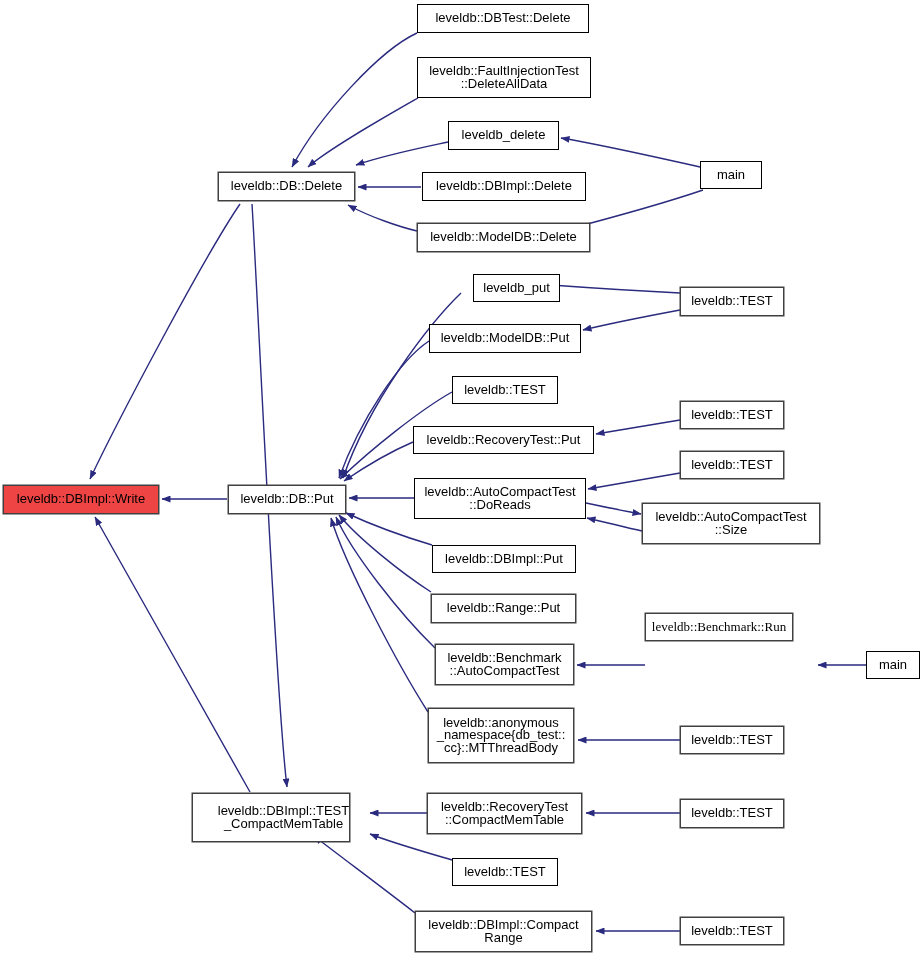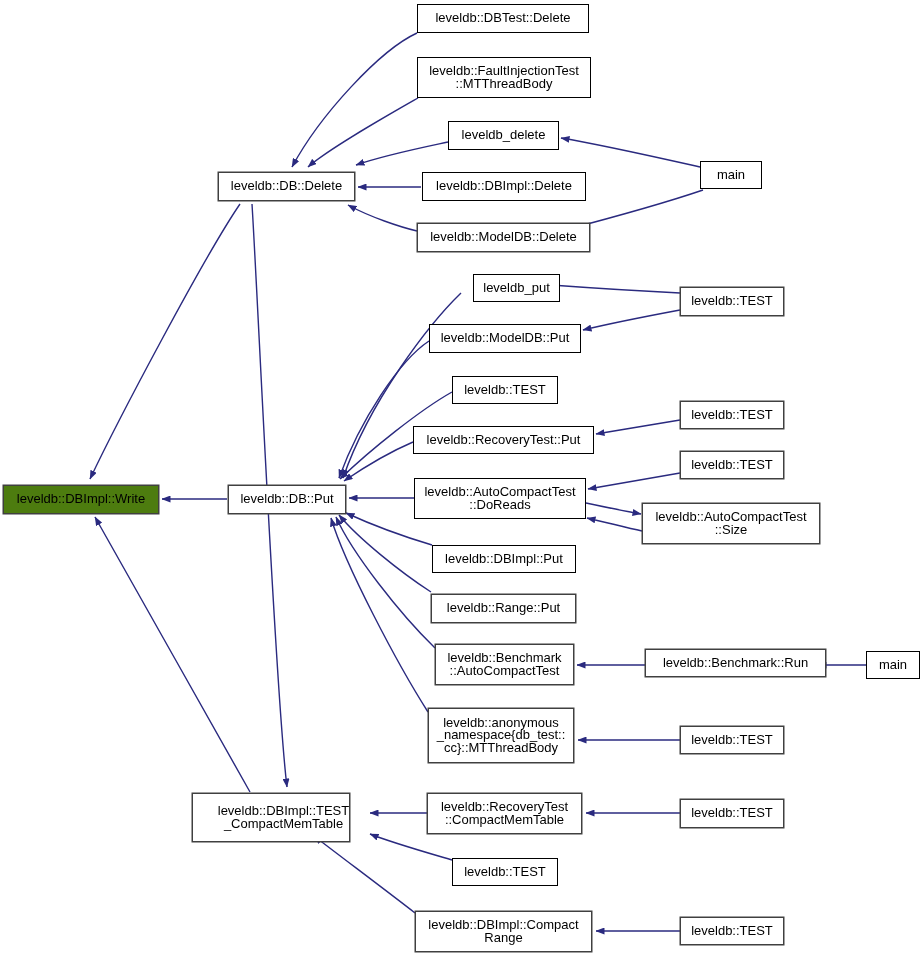--- a/index.html
+++ b/index.html
@@ -38,21 +38,21 @@
     letter-spacing: 0px;
     white-space: pre-line;
     padding: 0 3px;
     cursor: pointer;
   }
   .node.thick {
     border: 1px solid #404040;
     box-shadow: 0 0 0 0.5px #404040;
   }
   .node.highlight {
-    background: #4d7c0f;
+    background: #ef4444;
     border: 1px solid #404040;
     box-shadow: 0 0 0 0.5px #404040;
   }
 </style>
 </head>
 <body>
 
 <div id="canvas">
   <svg class="edges" viewBox="0 0 924 957">
     <defs>
@@ -93,21 +93,21 @@
         <path d="M 427,813 L 370,813" fill="none" stroke="#2a2a7f" stroke-width="1.4" marker-end="url(#arrowhead)"></path>
         <path d="M 680,813 C 655,813 620,813 586,813" fill="none" stroke="#2a2a7f" stroke-width="1.4" marker-end="url(#arrowhead)"></path>
         <path d="M 452,860 C 418,850 390,842 370,834" fill="none" stroke="#2a2a7f" stroke-width="1.4" marker-end="url(#arrowhead)"></path>
         <path d="M 415,913 C 392,895 340,856 314,836" fill="none" stroke="#2a2a7f" stroke-width="1.4" marker-end="url(#arrowhead)"></path>
         <path d="M 680,931 C 655,931 623,931 596,931" fill="none" stroke="#2a2a7f" stroke-width="1.4" marker-end="url(#arrowhead)"></path>
       </g>
   </svg>
   <div id="node-layer">
       <div class="node" style="left: 417px; top: 4px; width: 172px; height: 29px;">leveldb::DBTest::Delete</div>
       <div class="node" style="left: 417px; top: 57px; width: 174px; height: 41px;">leveldb::FaultInjectionTest
-::MTThreadBody</div>
+::DeleteAllData</div>
       <div class="node" style="left: 448px; top: 121px; width: 111px; height: 29px;">leveldb_delete</div>
       <div class="node thick" style="left: 218px; top: 172px; width: 137px; height: 29px;">leveldb::DB::Delete</div>
       <div class="node" style="left: 422px; top: 172px; width: 164px; height: 29px;">leveldb::DBImpl::Delete</div>
       <div class="node thick" style="left: 417px; top: 223px; width: 173px; height: 29px;">leveldb::ModelDB::Delete</div>
       <div class="node" style="left: 700px; top: 161px; width: 62px; height: 28px;">main</div>
       <div class="node" style="left: 473px; top: 274px; width: 87px; height: 28px;">leveldb_put</div>
       <div class="node thick" style="left: 680px; top: 287px; width: 104px; height: 29px;">leveldb::TEST</div>
       <div class="node" style="left: 429px; top: 324px; width: 152px; height: 29px;">leveldb::ModelDB::Put</div>
       <div class="node" style="left: 452px; top: 376px; width: 106px; height: 28px;">leveldb::TEST</div>
       <div class="node thick" style="left: 680px; top: 401px; width: 104px; height: 28px;">leveldb::TEST</div>
@@ -116,21 +116,21 @@
       <div class="node highlight" style="left: 3px; top: 485px; width: 156px; height: 29px;">leveldb::DBImpl::Write</div>
       <div class="node thick" style="left: 228px; top: 485px; width: 118px; height: 29px;">leveldb::DB::Put</div>
       <div class="node" style="left: 414px; top: 478px; width: 172px; height: 41px;">leveldb::AutoCompactTest
 ::DoReads</div>
       <div class="node thick" style="left: 642px; top: 503px; width: 178px; height: 41px;">leveldb::AutoCompactTest
 ::Size</div>
       <div class="node" style="left: 432px; top: 545px; width: 144px; height: 28px;">leveldb::DBImpl::Put</div>
       <div class="node thick" style="left: 431px; top: 594px; width: 145px; height: 29px;">leveldb::Range::Put</div>
       <div class="node thick" style="left: 435px; top: 644px; width: 139px; height: 41px;">leveldb::Benchmark
 ::AutoCompactTest</div>
-      <div class="node thick" style="left: 645px; top: 649px; width: 181px; height: 28px;">leveldb::Benchmark::Run</div>
+      <div class="node thick" style="left: 645px; top: 613px; width: 148px; height: 28px; font-family: Liberation Serif, serif;">leveldb::Benchmark::Run</div>
       <div class="node" style="left: 866px; top: 651px; width: 54px; height: 28px;">main</div>
       <div class="node thick" style="left: 428px; top: 708px; width: 146px; height: 55px;">leveldb::anonymous
 _namespace{db_test::
 cc}::MTThreadBody</div>
       <div class="node thick" style="left: 680px; top: 726px; width: 104px; height: 28px;">leveldb::TEST</div>
       <div class="node thick" style="left: 192px; top: 793px; width: 158px; height: 49px; padding-left: 28px;">leveldb::DBImpl::TEST
 _CompactMemTable</div>
       <div class="node thick" style="left: 427px; top: 793px; width: 155px; height: 41px;">leveldb::RecoveryTest
 ::CompactMemTable</div>
       <div class="node thick" style="left: 680px; top: 799px; width: 104px; height: 29px;">leveldb::TEST</div>

